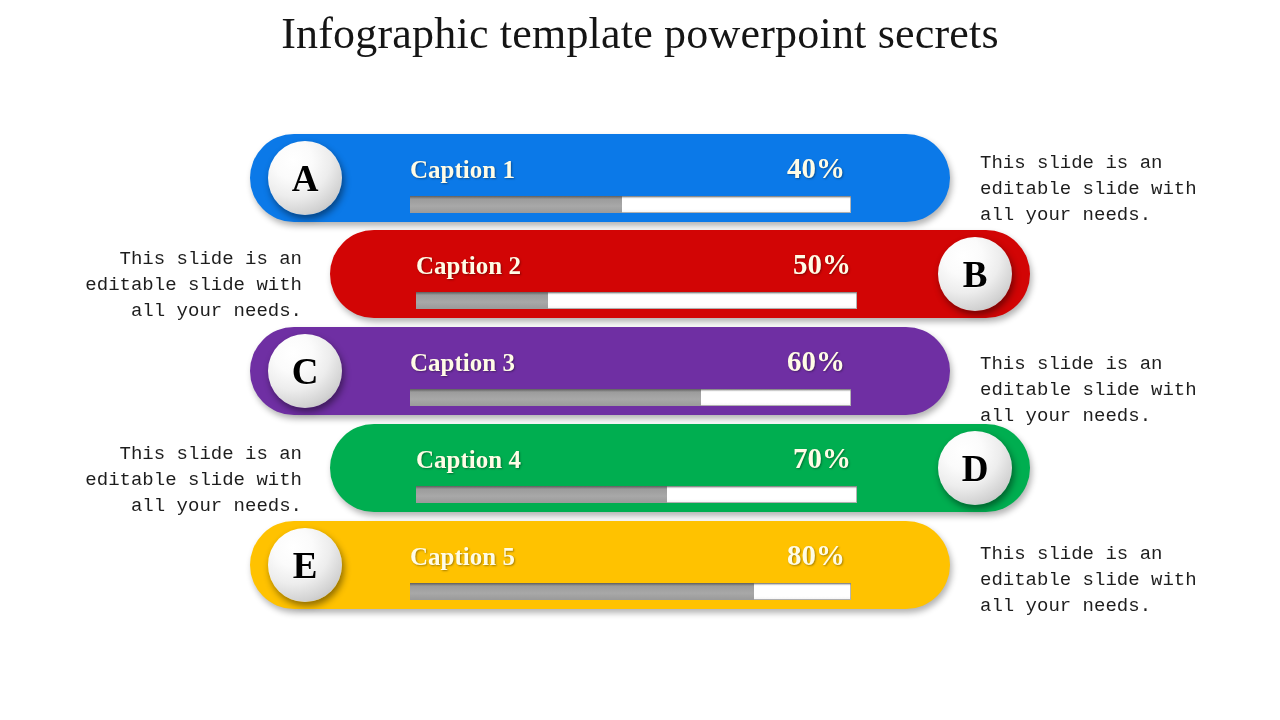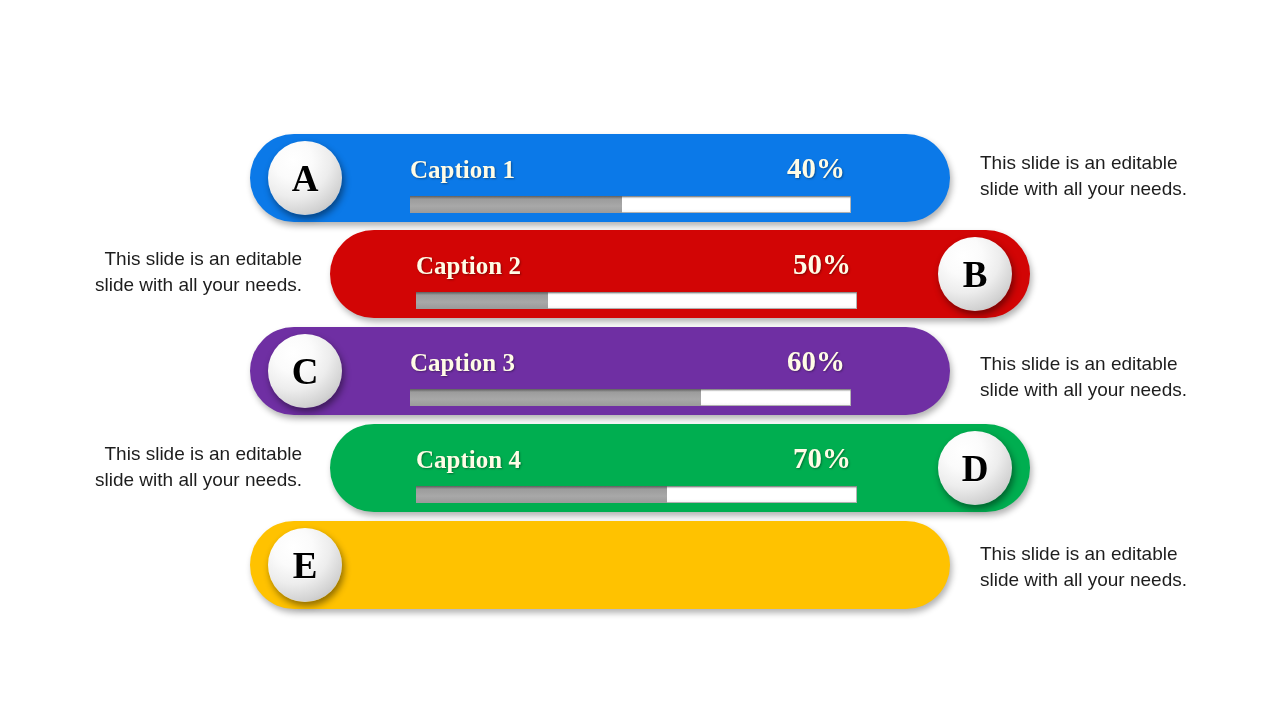--- a/index.html
+++ b/index.html
@@ -119,33 +119,34 @@
     left: 0;
     top: 0;
     height: 17px;
     background: linear-gradient(to bottom, #5e5e5e 0%, #9c9c9c 18%, #a8a8a8 60%, #9a9a9a 100%);
   }
 
   
   .note {
     position: absolute;
     width: 236px;
-    font-family: Liberation Sans, sans-serif;
+    font-family: Liberation Mono, monospace;
     font-size: 19px;
     line-height: 26px;
     color: #1d1d1d;
   }
   .note.right { text-align: left;  left: 980px; }
   .note.left  { text-align: right; left:  66px; }
 </style>
 </head>
 <body style="background: rgb(255, 255, 255);">
 
 <div id="slide">
 
+  <div id="title">Infographic template powerpoint secrets</div>
 
   <div class="row left-badge" style="top:134px;">
     <div class="pill" style="background: rgb(11, 121, 232);"></div>
     <div class="badge">
       <span class="badge-letter">A</span>
     </div>
     <div class="content">
       <div class="caption">Caption 1</div>
       <div class="percent">40%</div>
       <div class="track">
@@ -198,16 +199,23 @@
       </div>
     </div>
   </div>
   <div class="note left" style="top:441px;">This slide is an editable slide with all your needs.</div>
 
   <div class="row left-badge" style="top:521px;">
     <div class="pill" style="background: rgb(255, 194, 0);"></div>
     <div class="badge">
       <span class="badge-letter">E</span>
     </div>
+    <div class="content">
+      <div class="caption">Caption 5</div>
+      <div class="percent">80%</div>
+      <div class="track">
+        <div class="fill" style="width: 78%;"></div>
+      </div>
+    </div>
   </div>
   <div class="note right" style="top:541px;">This slide is an editable slide with all your needs.</div>
 
 </div>
 
 </body></html>

